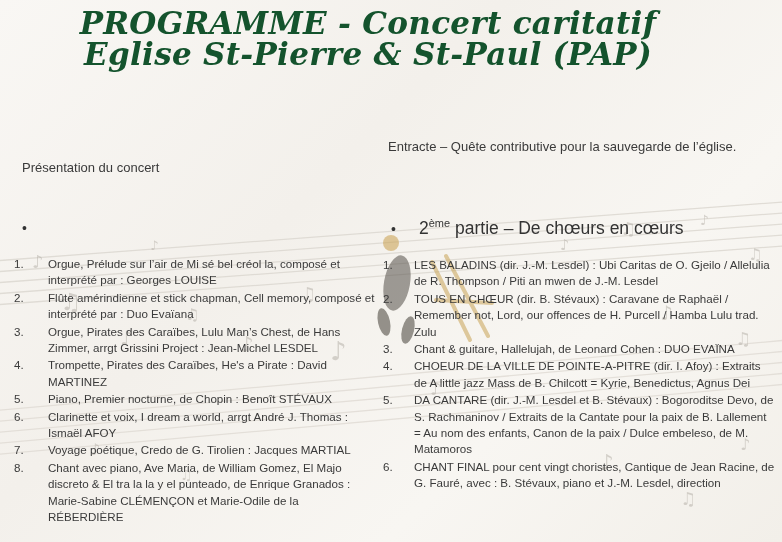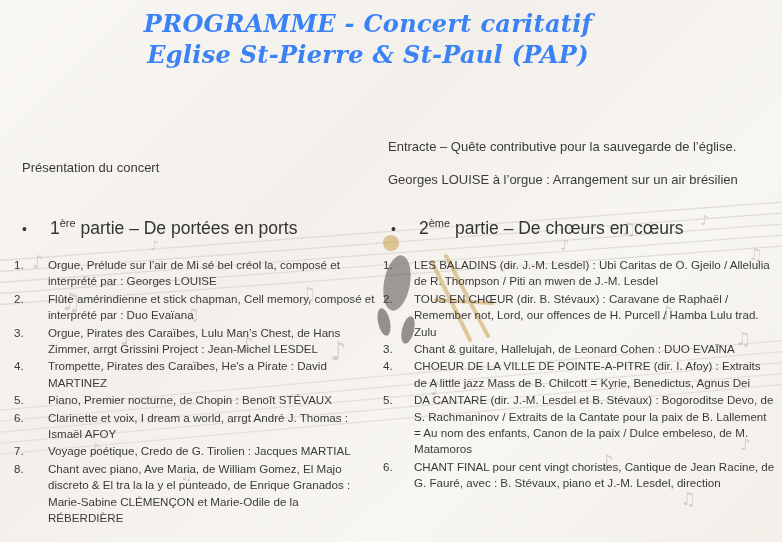--- a/index.html
+++ b/index.html
@@ -8,21 +8,21 @@
     background:linear-gradient(135deg,#f9f7f4 0%,#f3f0eb 38%,#f8f6f2 70%,#f2efe9 100%);
     font-family:"Liberation Sans",sans-serif;
     color:#3a3a3a;
     -webkit-font-smoothing:antialiased;
   }
   .wm{position:absolute;inset:0;z-index:0;pointer-events:none;}
   .content{position:absolute;inset:0;z-index:1;}
   .title-block{
     position:absolute;top:8px;left:0;right:46px;text-align:center;
     font-family:"DejaVu Serif",serif;font-style:italic;font-weight:600;
-    font-size:24px;line-height:31px;color:#3b82f6;letter-spacing:0.3px;
+    font-size:31px;line-height:31px;color:#14532d;letter-spacing:0.3px;
   }
   .presentation{position:absolute;left:22px;top:160px;font-size:13px;}
   .entracte{position:absolute;left:388px;top:139px;width:384px;font-size:13px;}
   .orgue-note{position:absolute;left:388px;top:172px;width:390px;font-size:13px;}
   .col{position:absolute;top:216px;}
   .col-left{left:14px;width:364px;}
   .col-right{left:383px;width:394px;}
   .part-heading{
     display:flex;align-items:baseline;font-size:17.5px;color:#333;
     line-height:24px;
@@ -98,26 +98,24 @@
 
   <div class="title-block">
     <div>PROGRAMME - Concert caritatif</div>
     <div>Eglise St-Pierre &amp; St-Paul (PAP)</div>
   </div>
 
   <div class="presentation">Présentation du concert</div>
 
   <div class="entracte">Entracte – Quête contributive pour la sauvegarde de l’église.</div>
 
-  <div class="orgue-note">Georges LOUISE à l’orgue : Arrangement sur un air brésilien</div>
 
   <div class="col col-left">
     <div class="part-heading">
       <span class="bullet">•</span>
-      <span><span>1</span><sup>ère</sup><span> partie – De portées en ports</span></span>
     </div>
     <ol class="program-list">
         <li>
           <span class="num"></span>
           <span class="txt">Orgue, Prélude sur l’air de Mi sé bel créol la, composé et interprété par : Georges LOUISE</span>
         </li>
         <li>
           <span class="num"></span>
           <span class="txt">Flûte amérindienne et stick chapman, Cell memory, composé et interprété par : Duo Evaïana</span>
         </li>

